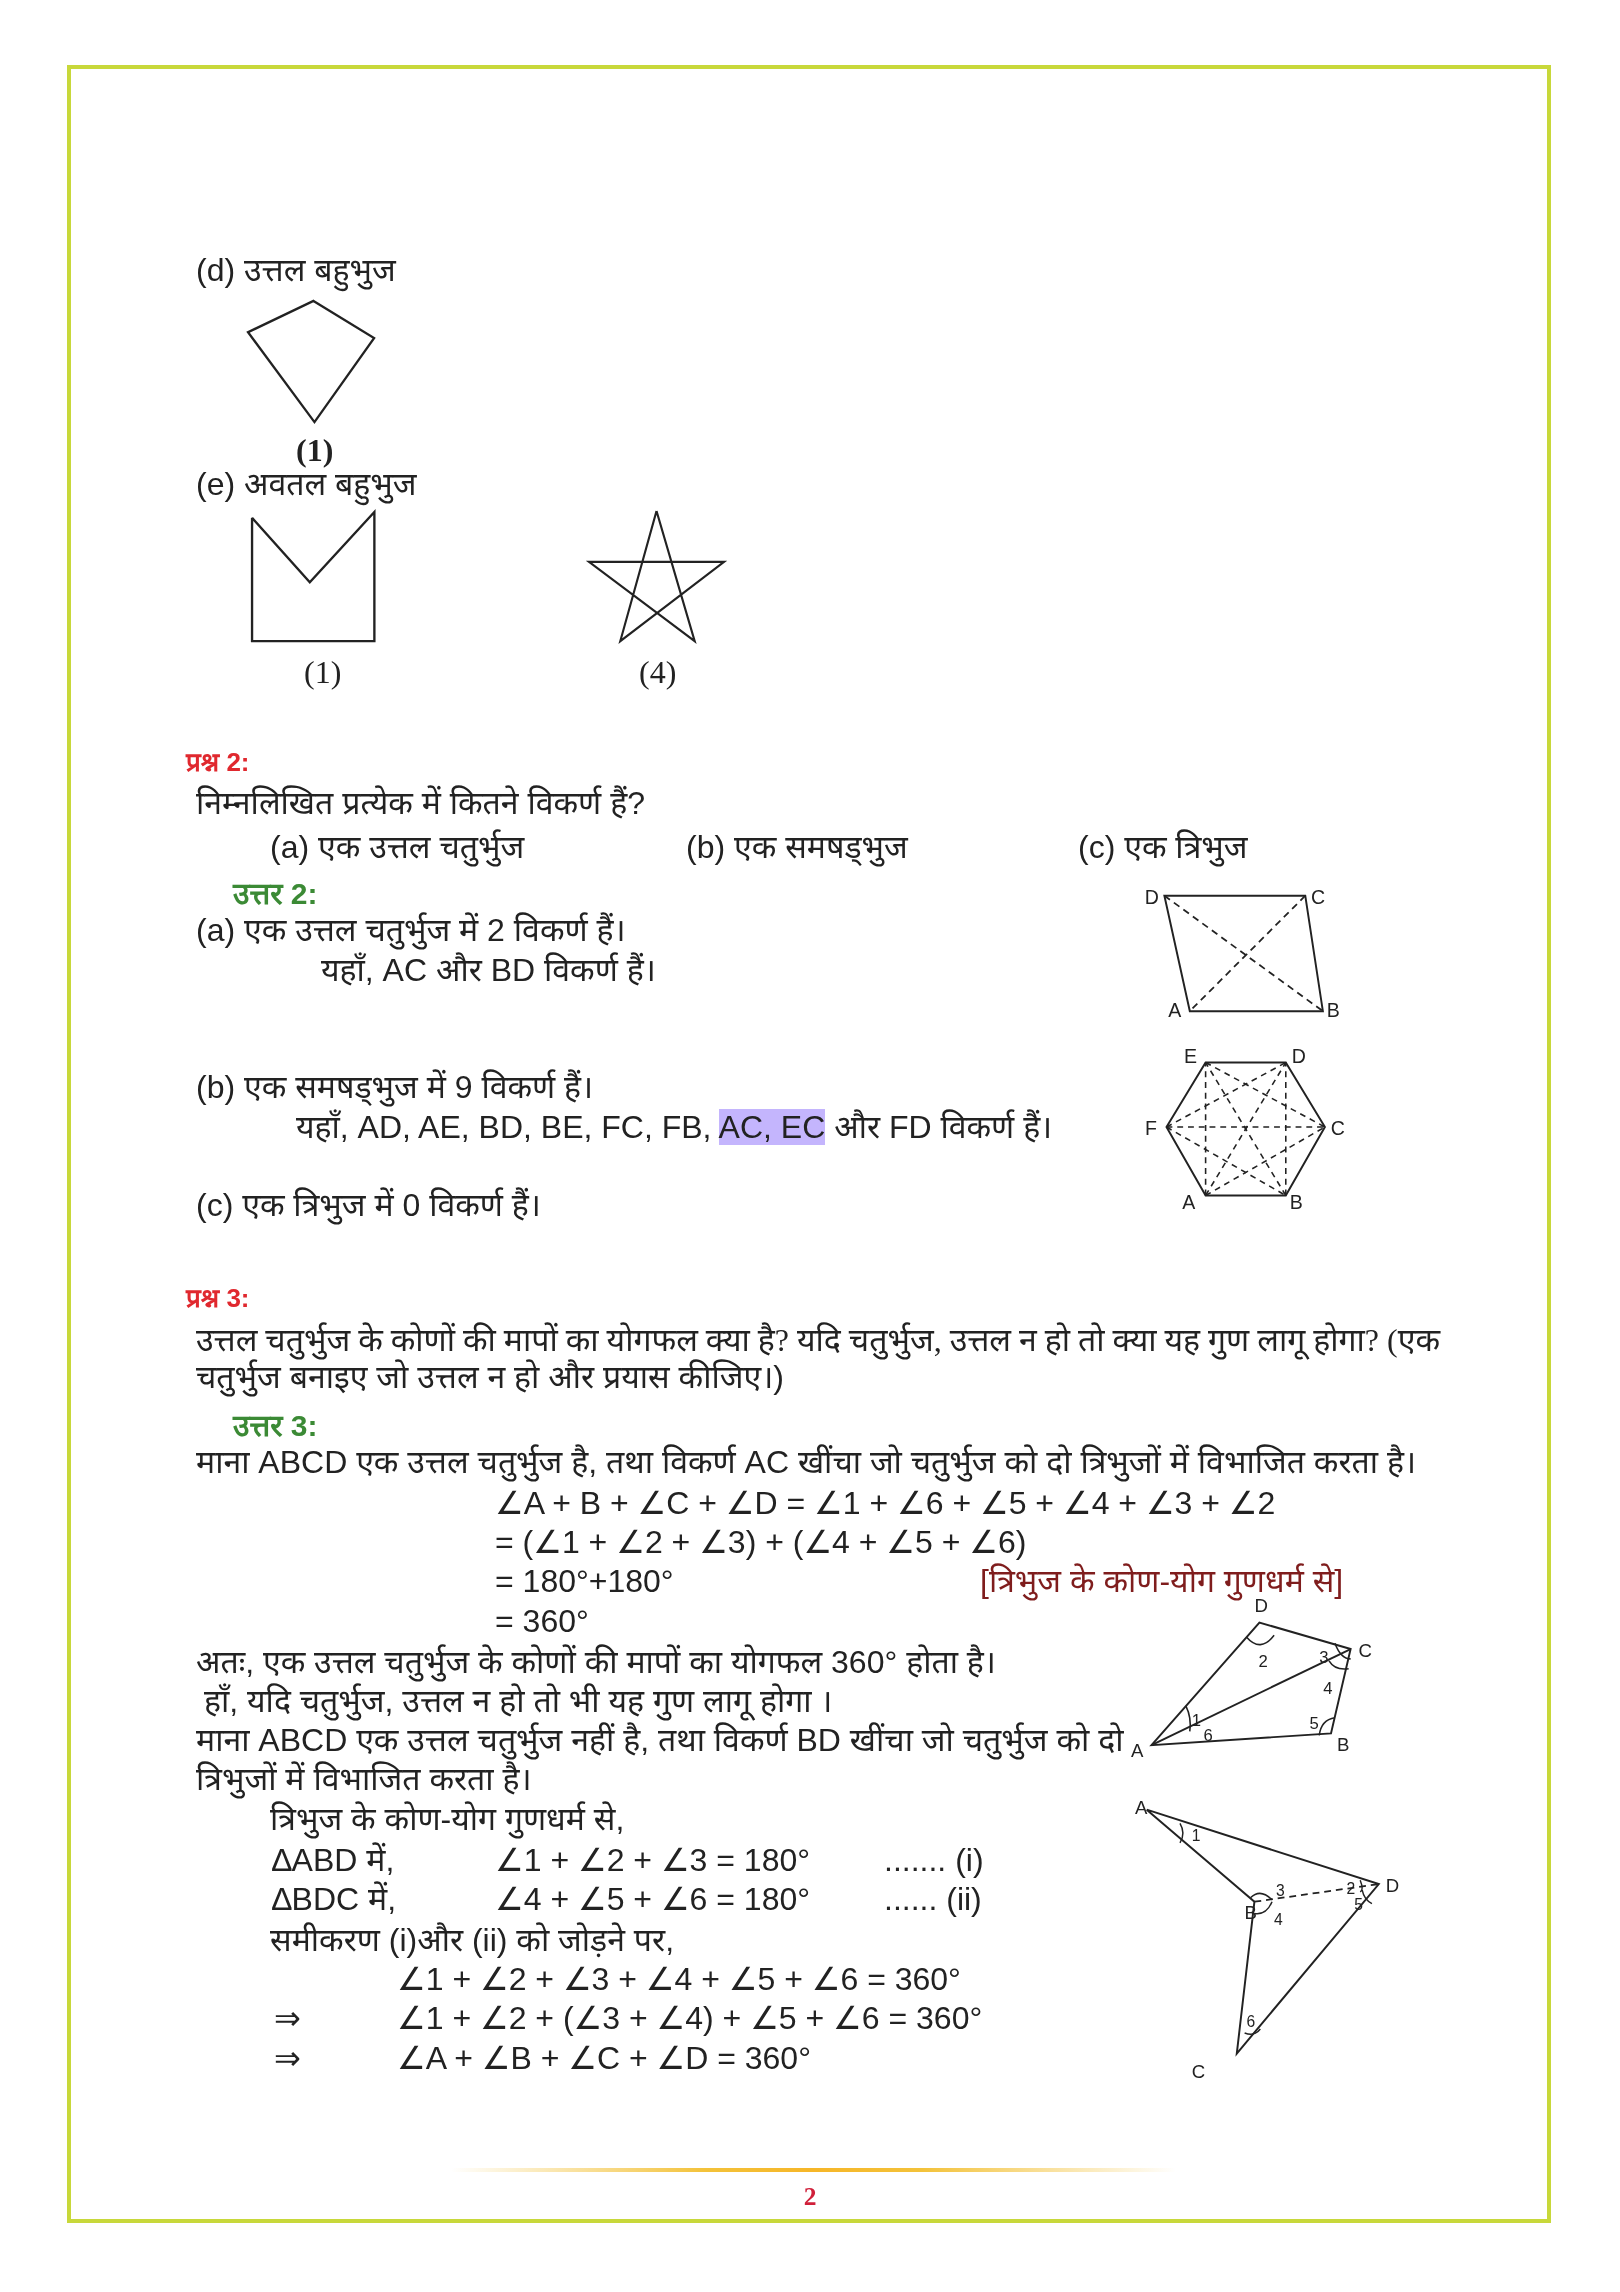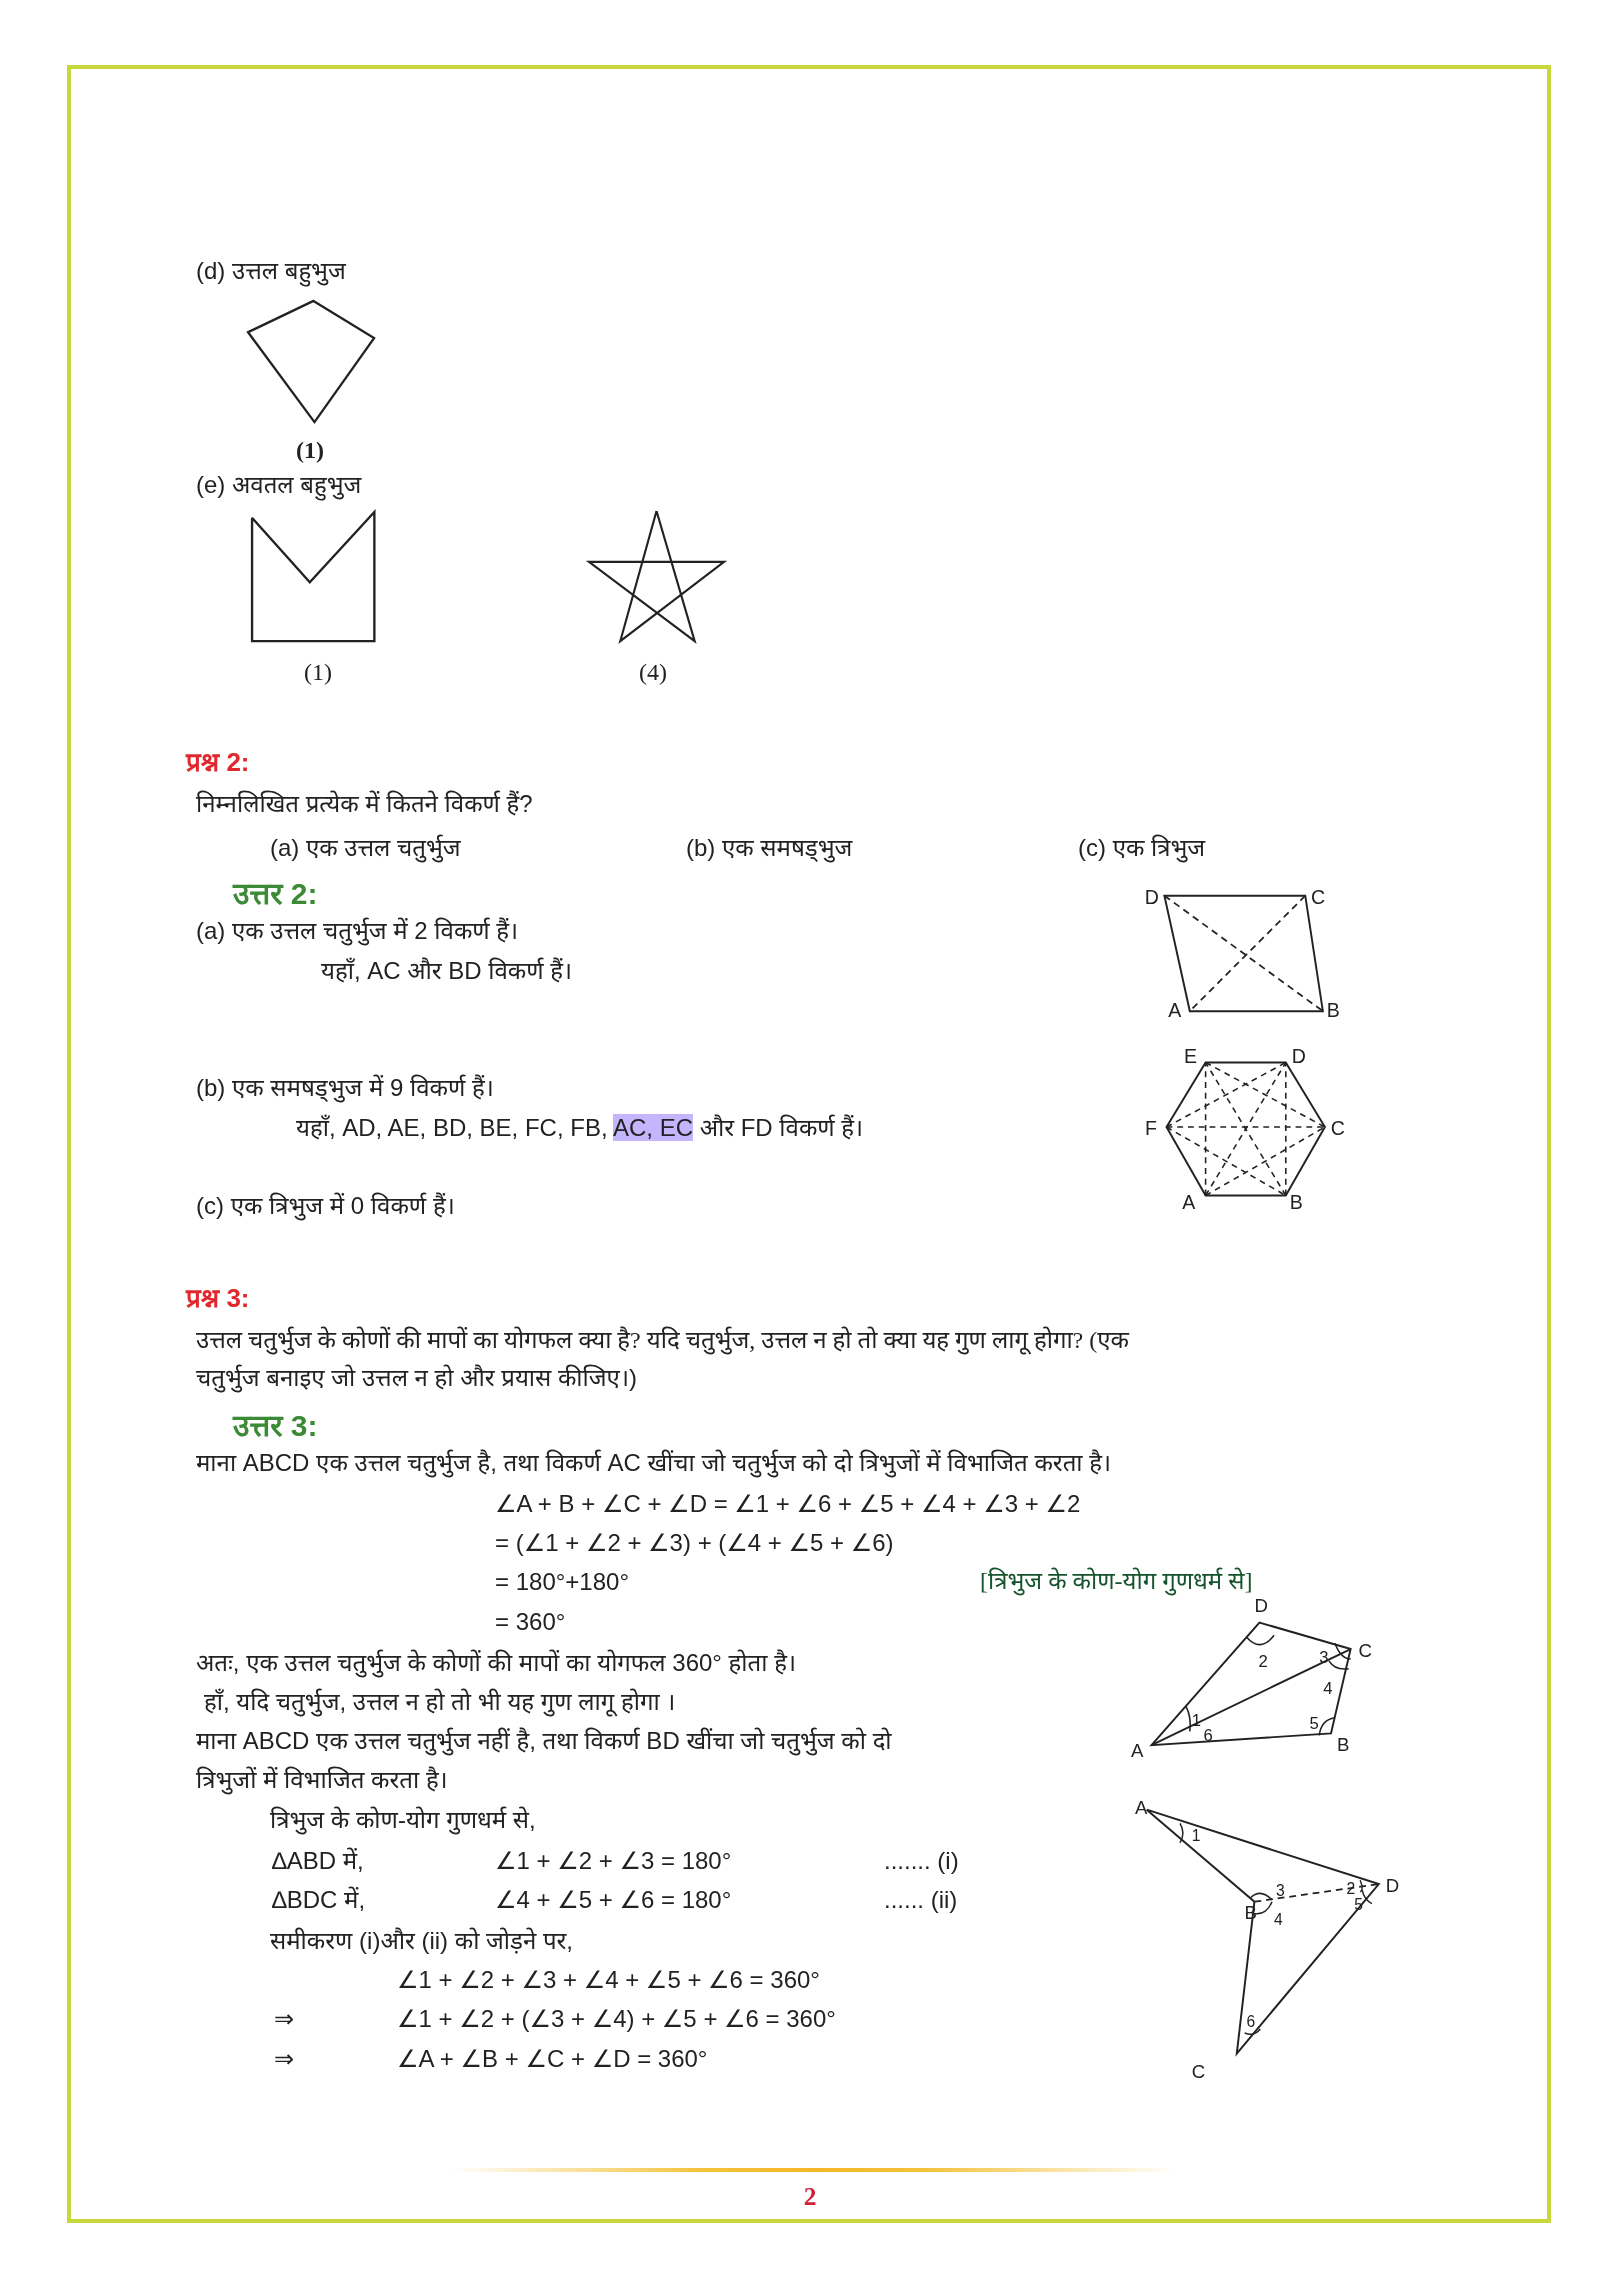--- a/index.html
+++ b/index.html
@@ -1,24 +1,24 @@
 <!DOCTYPE html>
 <html><head>
 <meta charset="utf-8">
 <style>
   html, body { margin:0; padding:0; background:#ffffff; }
   body { width:1620px; height:2293px; position:relative; overflow:hidden;
          font-family:"Liberation Sans", "DejaVu Sans", sans-serif; color:#1f1f1f; }
   .frame { position:absolute; left:67px; top:65px; width:1484px; height:2158px;
            border:4.9px solid #c8d83a; box-sizing:border-box; }
-  .t { position:absolute; font-size:24px; line-height:35px; white-space:nowrap; color:#222; }
+  .t { position:absolute; font-size:32px; line-height:35px; white-space:nowrap; color:#222; }
   .q { position:absolute; font-size:26px; font-weight:bold; color:#e0282e; white-space:nowrap; }
   .a { position:absolute; font-size:30px; font-weight:bold; color:#3b8a35; white-space:nowrap; }
   .ser { font-family:"Liberation Serif", "DejaVu Serif", serif; }
-  .note { color:#14532d;font-family:Liberation Serif, serif; }
+  .note { color:#7f1d1d; }
   .hl { background:#c4b5fd; }
   svg.fig { position:absolute; overflow:visible; }
   svg text { font-family:"Liberation Sans", sans-serif; fill:#222; }
   .pline { position:absolute; left:451px; top:2168px; width:725px; height:3.9px;
            background:linear-gradient(90deg, rgba(240,200,60,0) 0%, #f3c23a 35%, #f6b628 50%, #f3c23a 65%, rgba(240,200,60,0) 100%);
            border-radius:2px; }
   .pnum { position:absolute; left:0; width:1620px; top:2182px; text-align:center;
           font-size:25.5px; color:#d0203a; font-weight:bold; font-family:"Liberation Serif", serif; }
 </style>
 </head>

